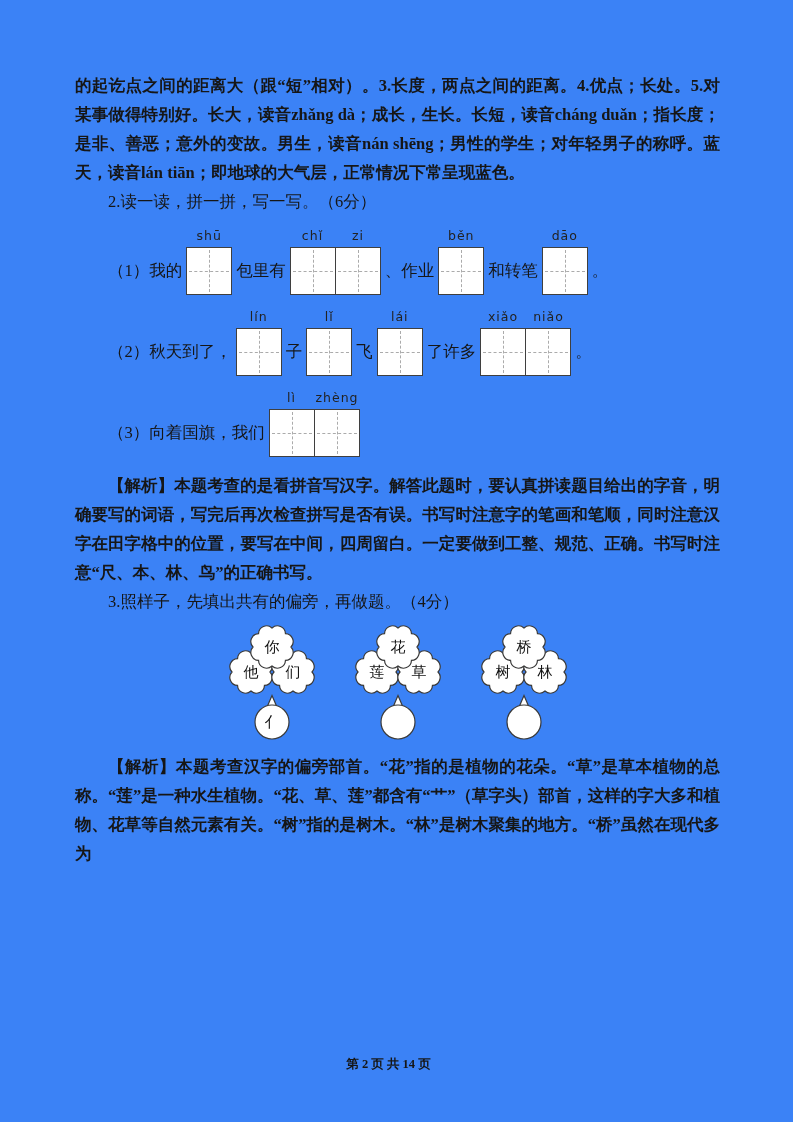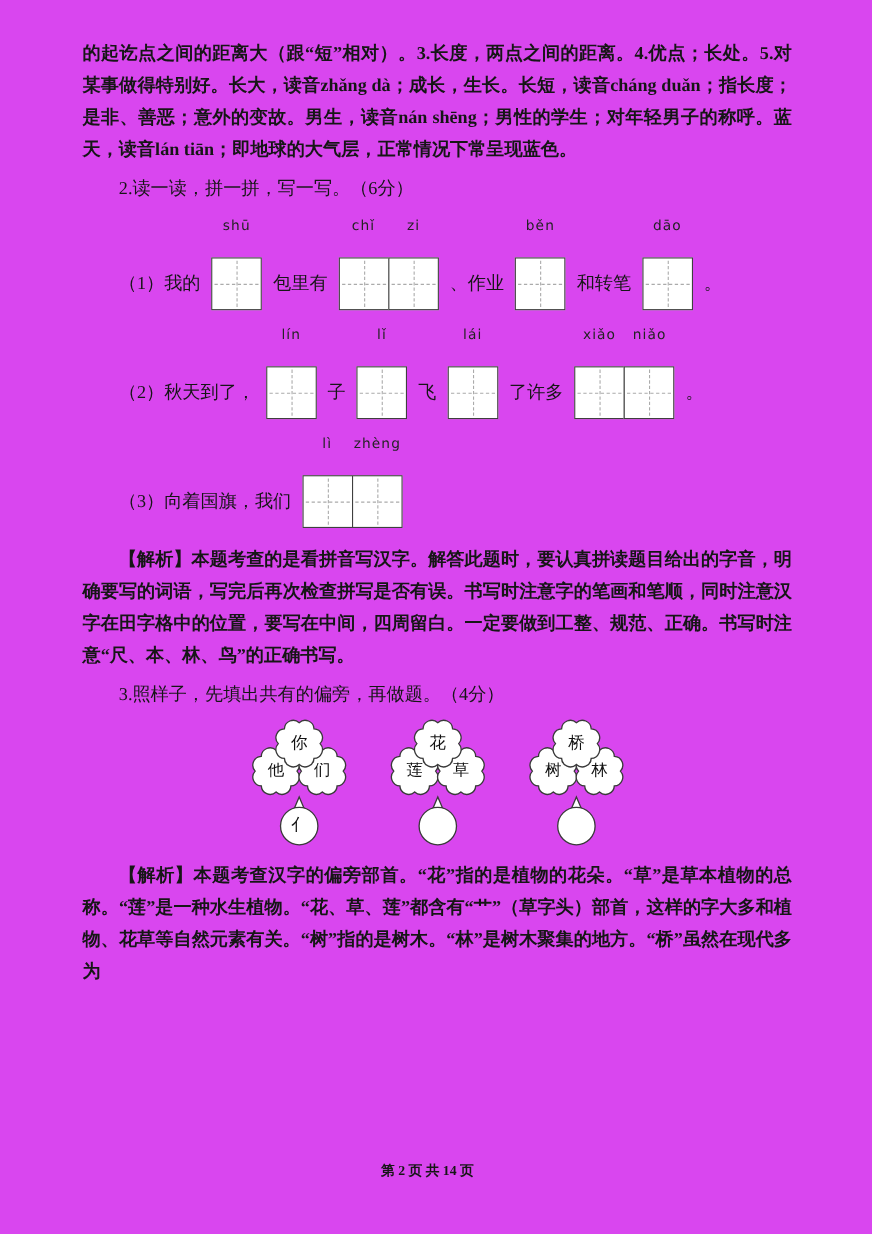--- a/index.html
+++ b/index.html
@@ -1,49 +1,48 @@
 <!DOCTYPE html>
 <html><head>
 <meta charset="utf-8">
 <style>
   * { margin: 0; padding: 0; box-sizing: border-box; }
   html, body { background: #ffffff; }
   body { width: 793px; height: 1122px; overflow: hidden; }
   .page {
     position: relative;
     width: 793px; height: 1122px;
-    background: #d946ef;
-    padding: 34px 73px 0 75px;
+    background: #3b82f6;
+    padding: 71px 73px 0 75px;
     font-family: "Liberation Serif", serif;
     font-size: 16.5px;
     line-height: 29px;
     color: #161616;
   }
   .para { text-align: justify; }
   .indent { text-indent: 2em; }
   .bold { font-weight: bold; }
-  .q-title { margin-top: 6px; }
+  .q-title { }
 
   
   .exline {
     display: flex;
     align-items: flex-end;
     margin: 12px 0 14px 33px;
   }
   .exline .seg {
     white-space: nowrap;
     line-height: 20px;
     padding-bottom: 14px;
   }
   .pgroup {
     display: inline-flex;
     flex-direction: column;
     align-items: center;
-    margin: 0 10px;
-    gap: 18px;
+    margin: 0 4px;
   }
   .prow { display: flex; width: 100%; }
   .pin {
     flex: 1 1 0;
     text-align: center;
     font-family: "DejaVu Sans", sans-serif;
     font-size: 12.5px;
     line-height: 16px;
     letter-spacing: 1px;
     color: #222;

